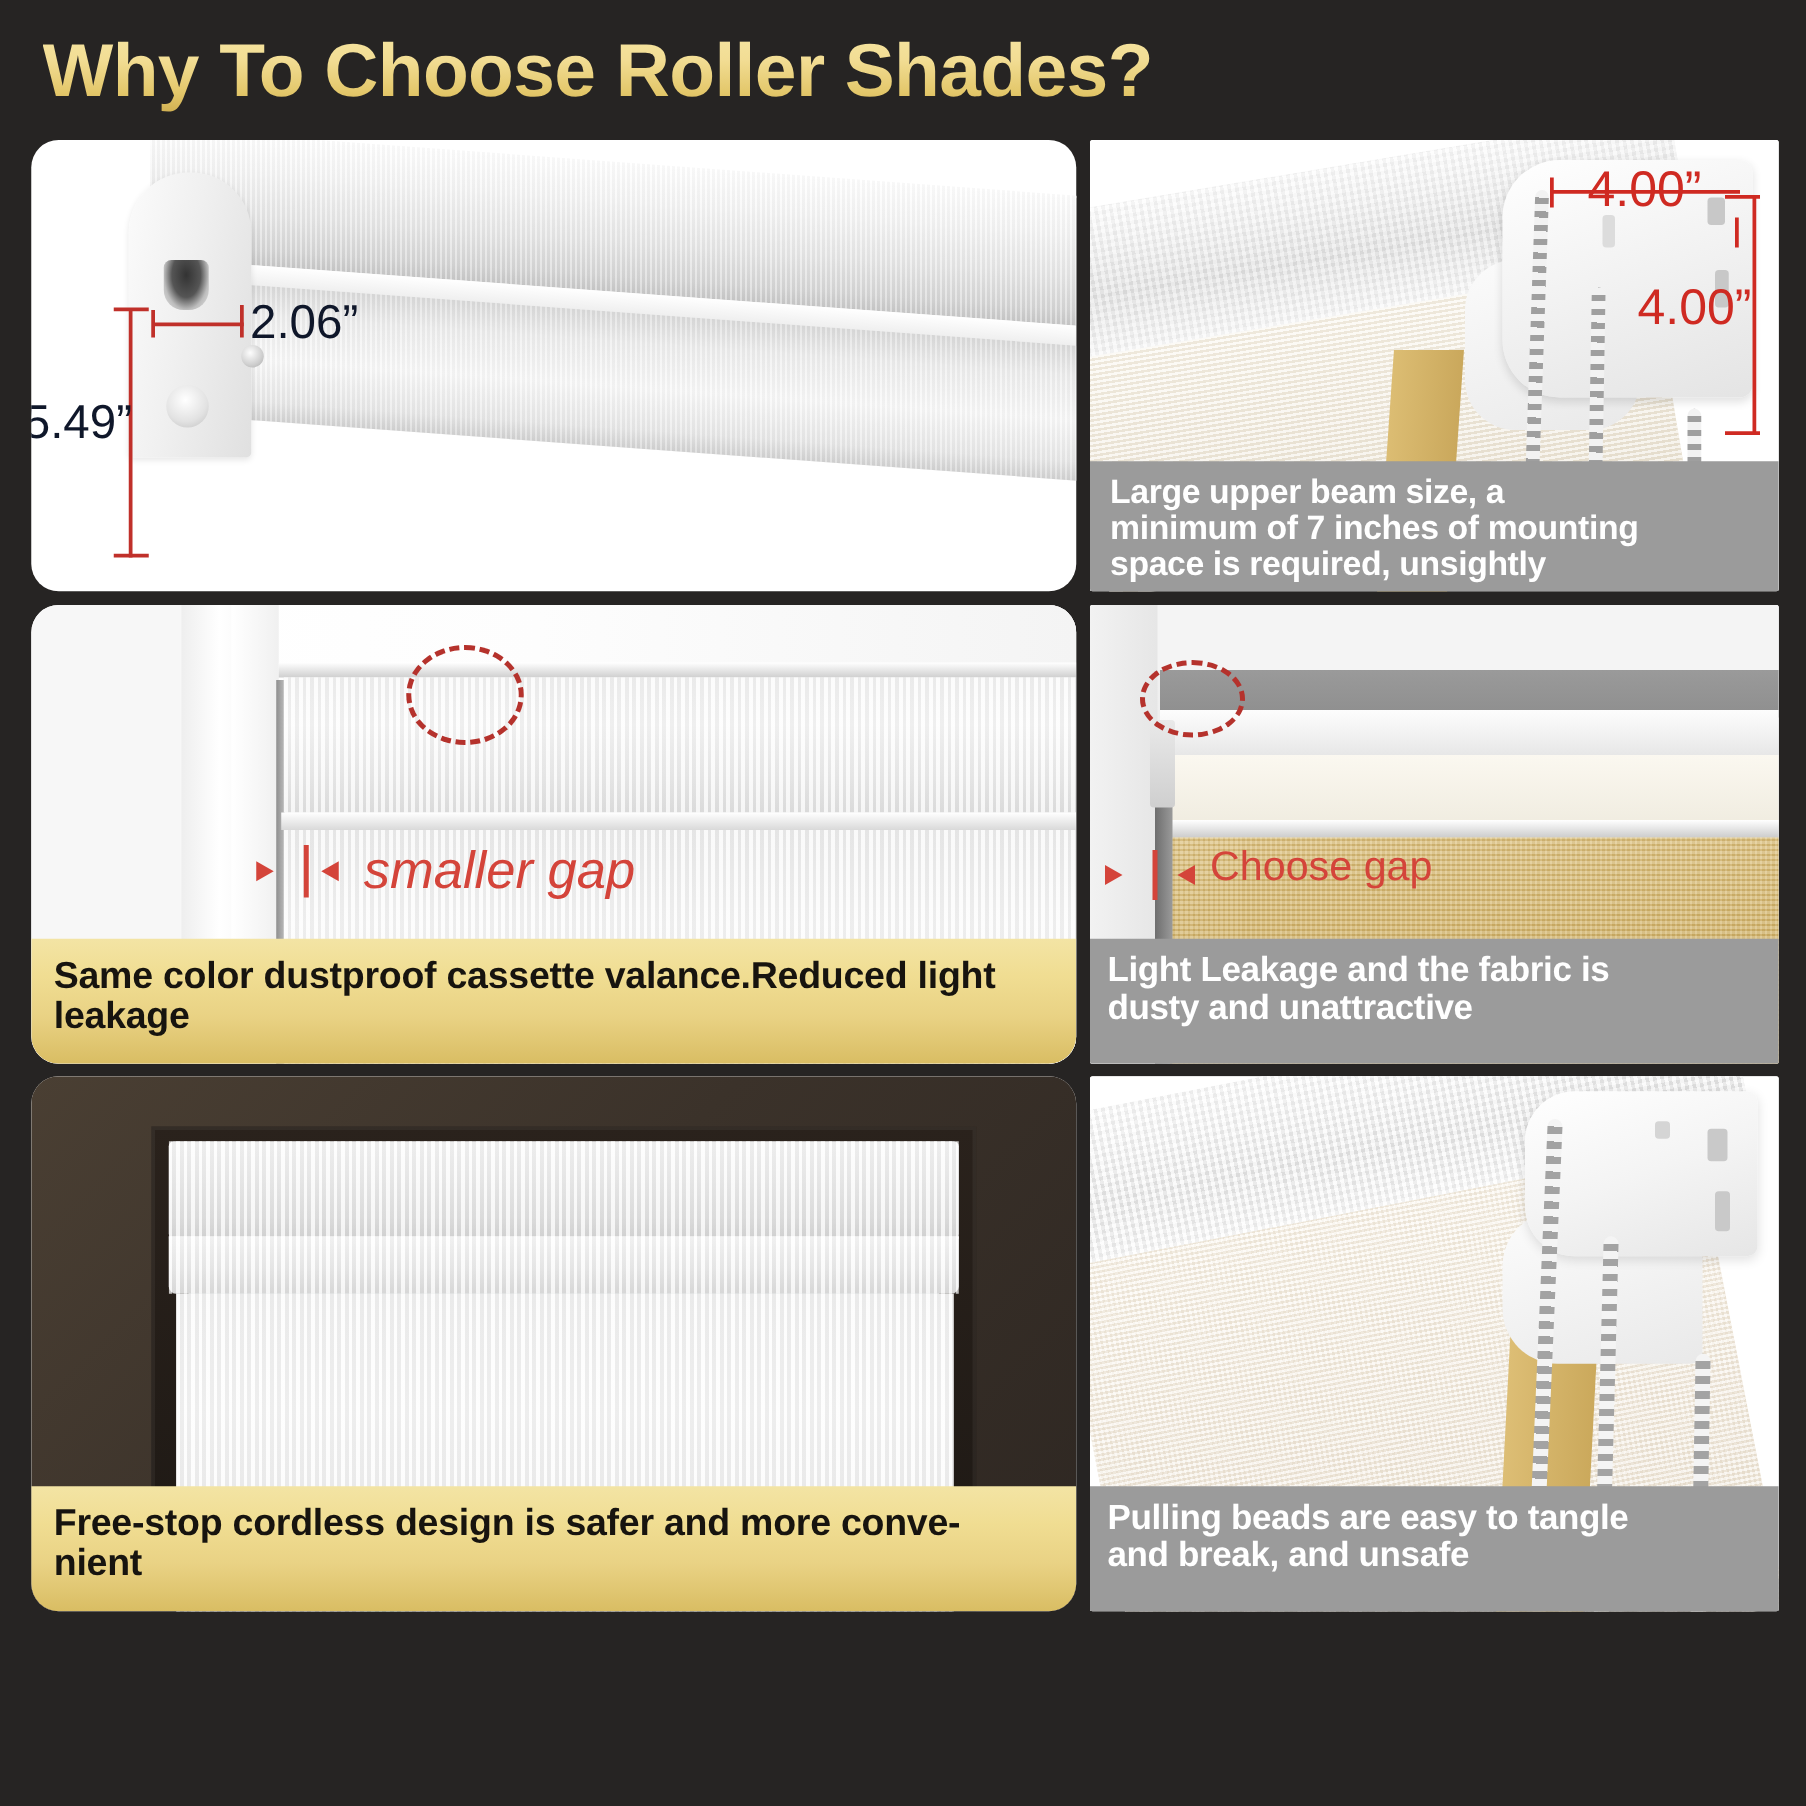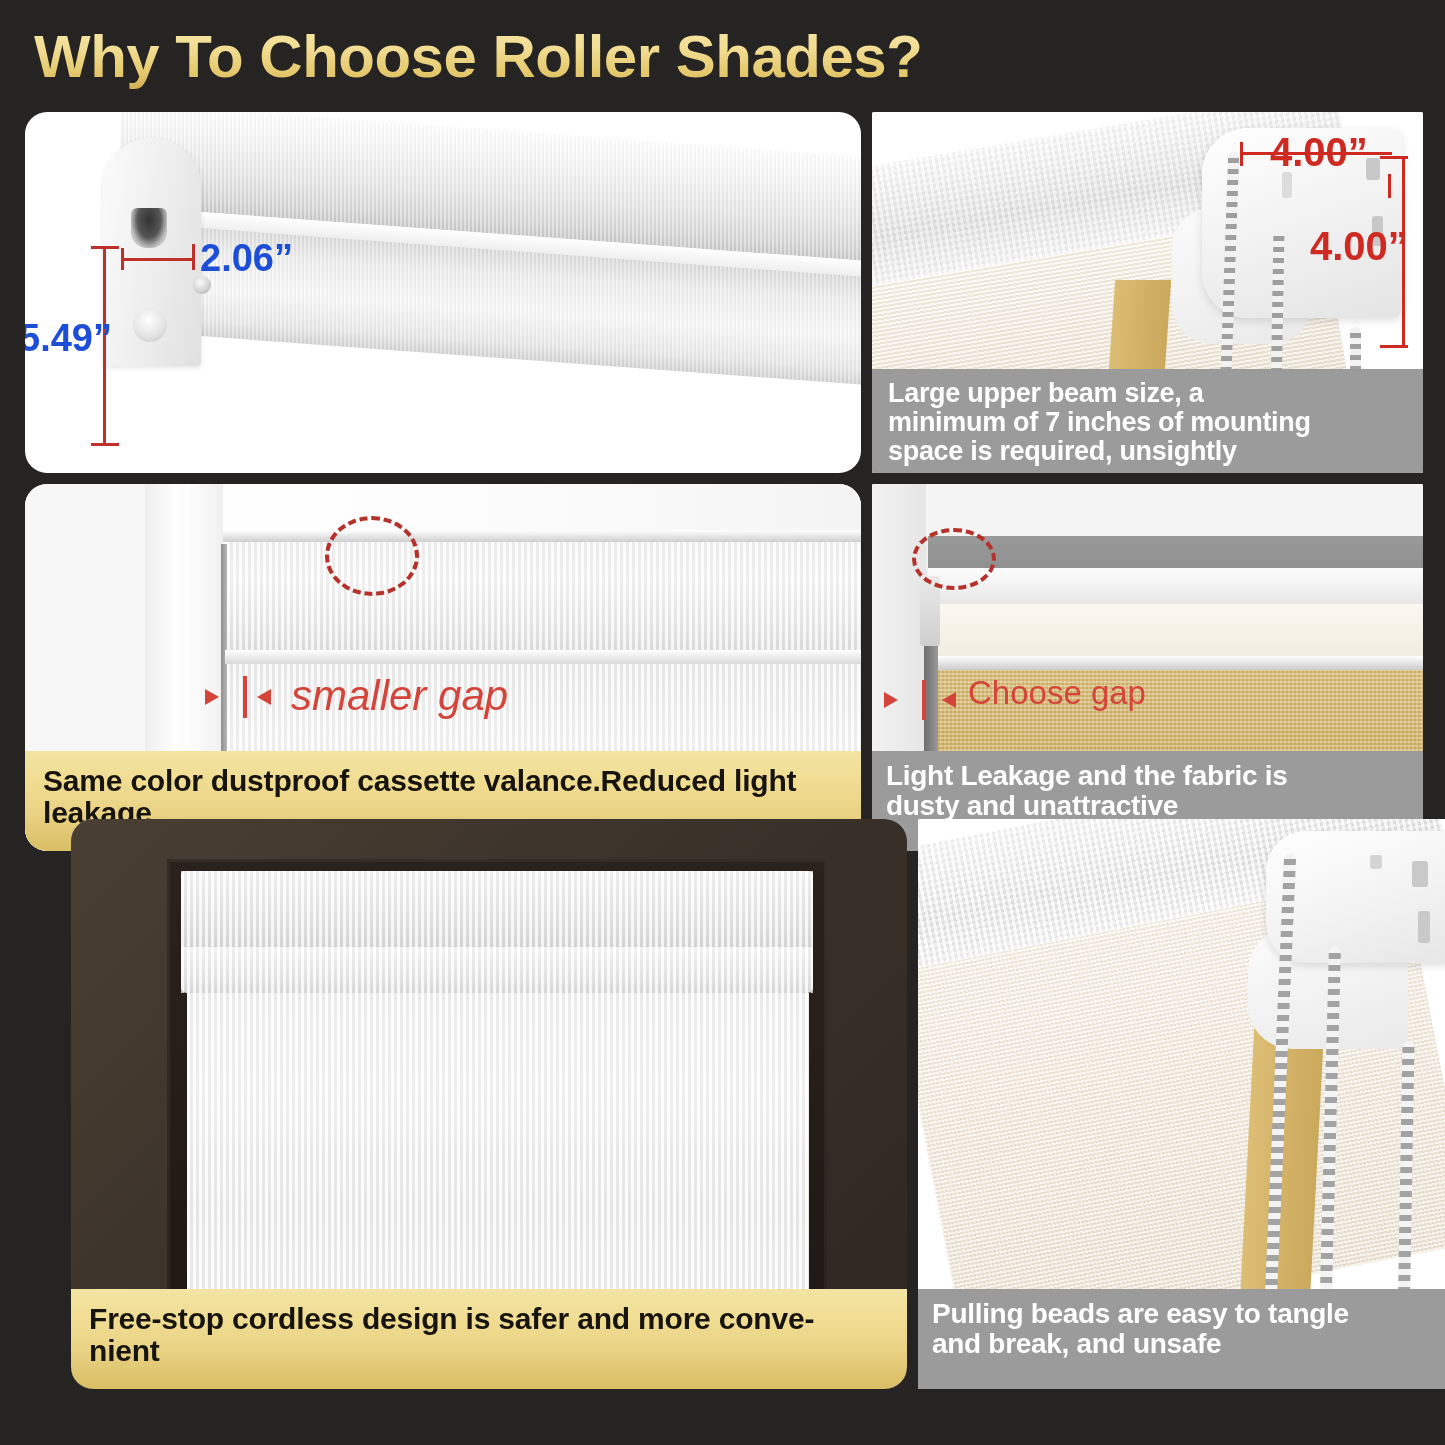--- a/index.html
+++ b/index.html
@@ -27,21 +27,21 @@
   .cell{position:absolute;overflow:hidden;background:#fff;}
 
   .cell.left{border-radius:22px;}
   .cell.right{border-radius:2px;}
 
   
   .c-l{left:25px;width:836px;}
   .c-r{left:872px;width:551px;}
   .r1{top:8px;height:361px;}
   .r2{top:380px;height:367px;}
-  .r3{top:715px;height:570px;margin-left:46px;}
+  .r3{top:757px;height:428px;}
 
   .photo{position:absolute;inset:0;overflow:hidden;}
 
   
   .cap{
     position:absolute;left:0;right:0;bottom:0;
     box-sizing:border-box;
     display:flex;align-items:flex-start;
   }
   .cap-gold{
@@ -55,22 +55,22 @@
   .cap-gray{
     background:#9b9b9b;color:#ffffff;
     padding:10px 14px 12px 14px;
     height:100px;
   }
   .cap-gray .txt{font-size:28px;font-weight:bold;line-height:1.07;letter-spacing:-0.3px;}
   .cap-gray.tall{height:104px;padding-left:16px;}
   .cap-gray .txt.three{font-size:27px;}
 
   
-  .dim{position:absolute;color:#cf2a22;font-weight:bold;white-space:nowrap;}
-  .dim.dk{color:#1d4ed8;}
+  .dim{position:absolute;color:#cf2a22;font-weight:normal;white-space:nowrap;}
+  .dim.dk{color:#0f172a;}
   .ann{position:absolute;color:#d4443a;white-space:nowrap;font-weight:normal;}
 
   
   .rule{position:absolute;background:#c0302a;}
   .rule.h{height:3px;}
   .rule.v{width:3px;}
   .tick{position:absolute;background:#c0302a;}
 
   .arrow-l,.arrow-r{position:absolute;width:0;height:0;}
   .arrow-r{border-left:14px solid #d4443a;border-top:8px solid transparent;border-bottom:8px solid transparent;}

